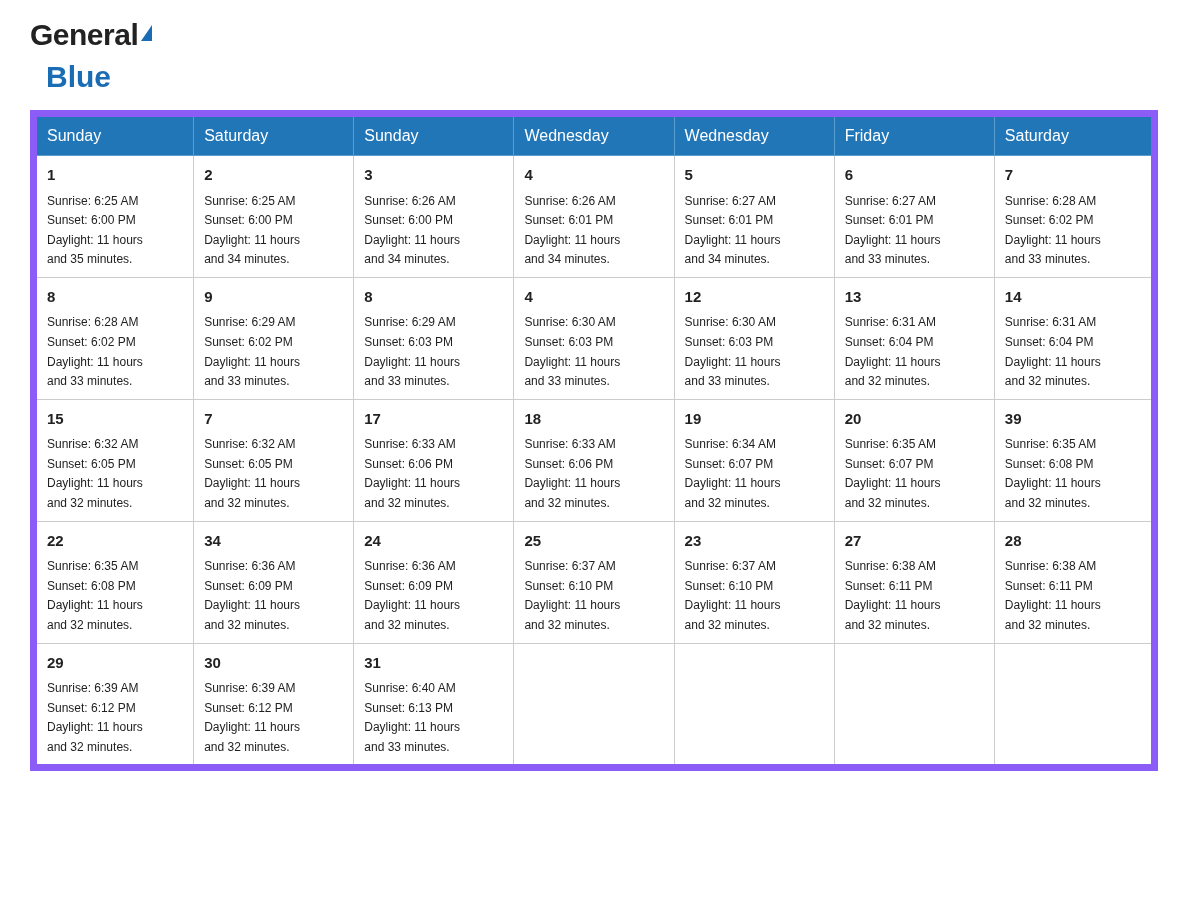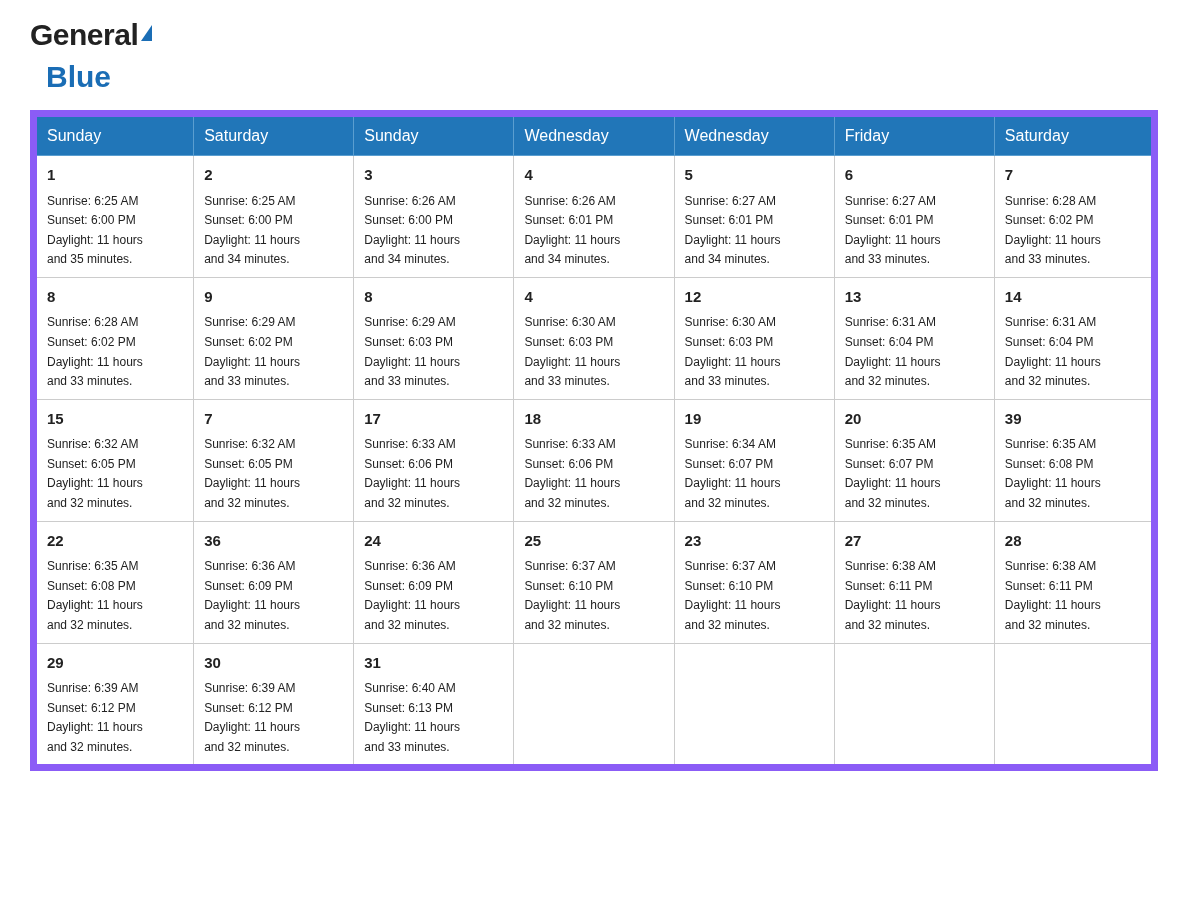--- a/index.html
+++ b/index.html
@@ -158,21 +158,21 @@
         <td><span class="day-num">19</span>
 <span class="day-info">Sunrise: 6:34 AM<br>Sunset: 6:07 PM<br>Daylight: 11 hours<br>and 32 minutes.</span></td>
         <td><span class="day-num">20</span>
 <span class="day-info">Sunrise: 6:35 AM<br>Sunset: 6:07 PM<br>Daylight: 11 hours<br>and 32 minutes.</span></td>
         <td><span class="day-num">39</span>
 <span class="day-info">Sunrise: 6:35 AM<br>Sunset: 6:08 PM<br>Daylight: 11 hours<br>and 32 minutes.</span></td>
       </tr>
       <tr>
         <td><span class="day-num">22</span>
 <span class="day-info">Sunrise: 6:35 AM<br>Sunset: 6:08 PM<br>Daylight: 11 hours<br>and 32 minutes.</span></td>
-        <td><span class="day-num">36</span>
+        <td><span class="day-num">34</span>
 <span class="day-info">Sunrise: 6:36 AM<br>Sunset: 6:09 PM<br>Daylight: 11 hours<br>and 32 minutes.</span></td>
         <td><span class="day-num">24</span>
 <span class="day-info">Sunrise: 6:36 AM<br>Sunset: 6:09 PM<br>Daylight: 11 hours<br>and 32 minutes.</span></td>
         <td><span class="day-num">25</span>
 <span class="day-info">Sunrise: 6:37 AM<br>Sunset: 6:10 PM<br>Daylight: 11 hours<br>and 32 minutes.</span></td>
         <td><span class="day-num">23</span>
 <span class="day-info">Sunrise: 6:37 AM<br>Sunset: 6:10 PM<br>Daylight: 11 hours<br>and 32 minutes.</span></td>
         <td><span class="day-num">27</span>
 <span class="day-info">Sunrise: 6:38 AM<br>Sunset: 6:11 PM<br>Daylight: 11 hours<br>and 32 minutes.</span></td>
         <td><span class="day-num">28</span>

